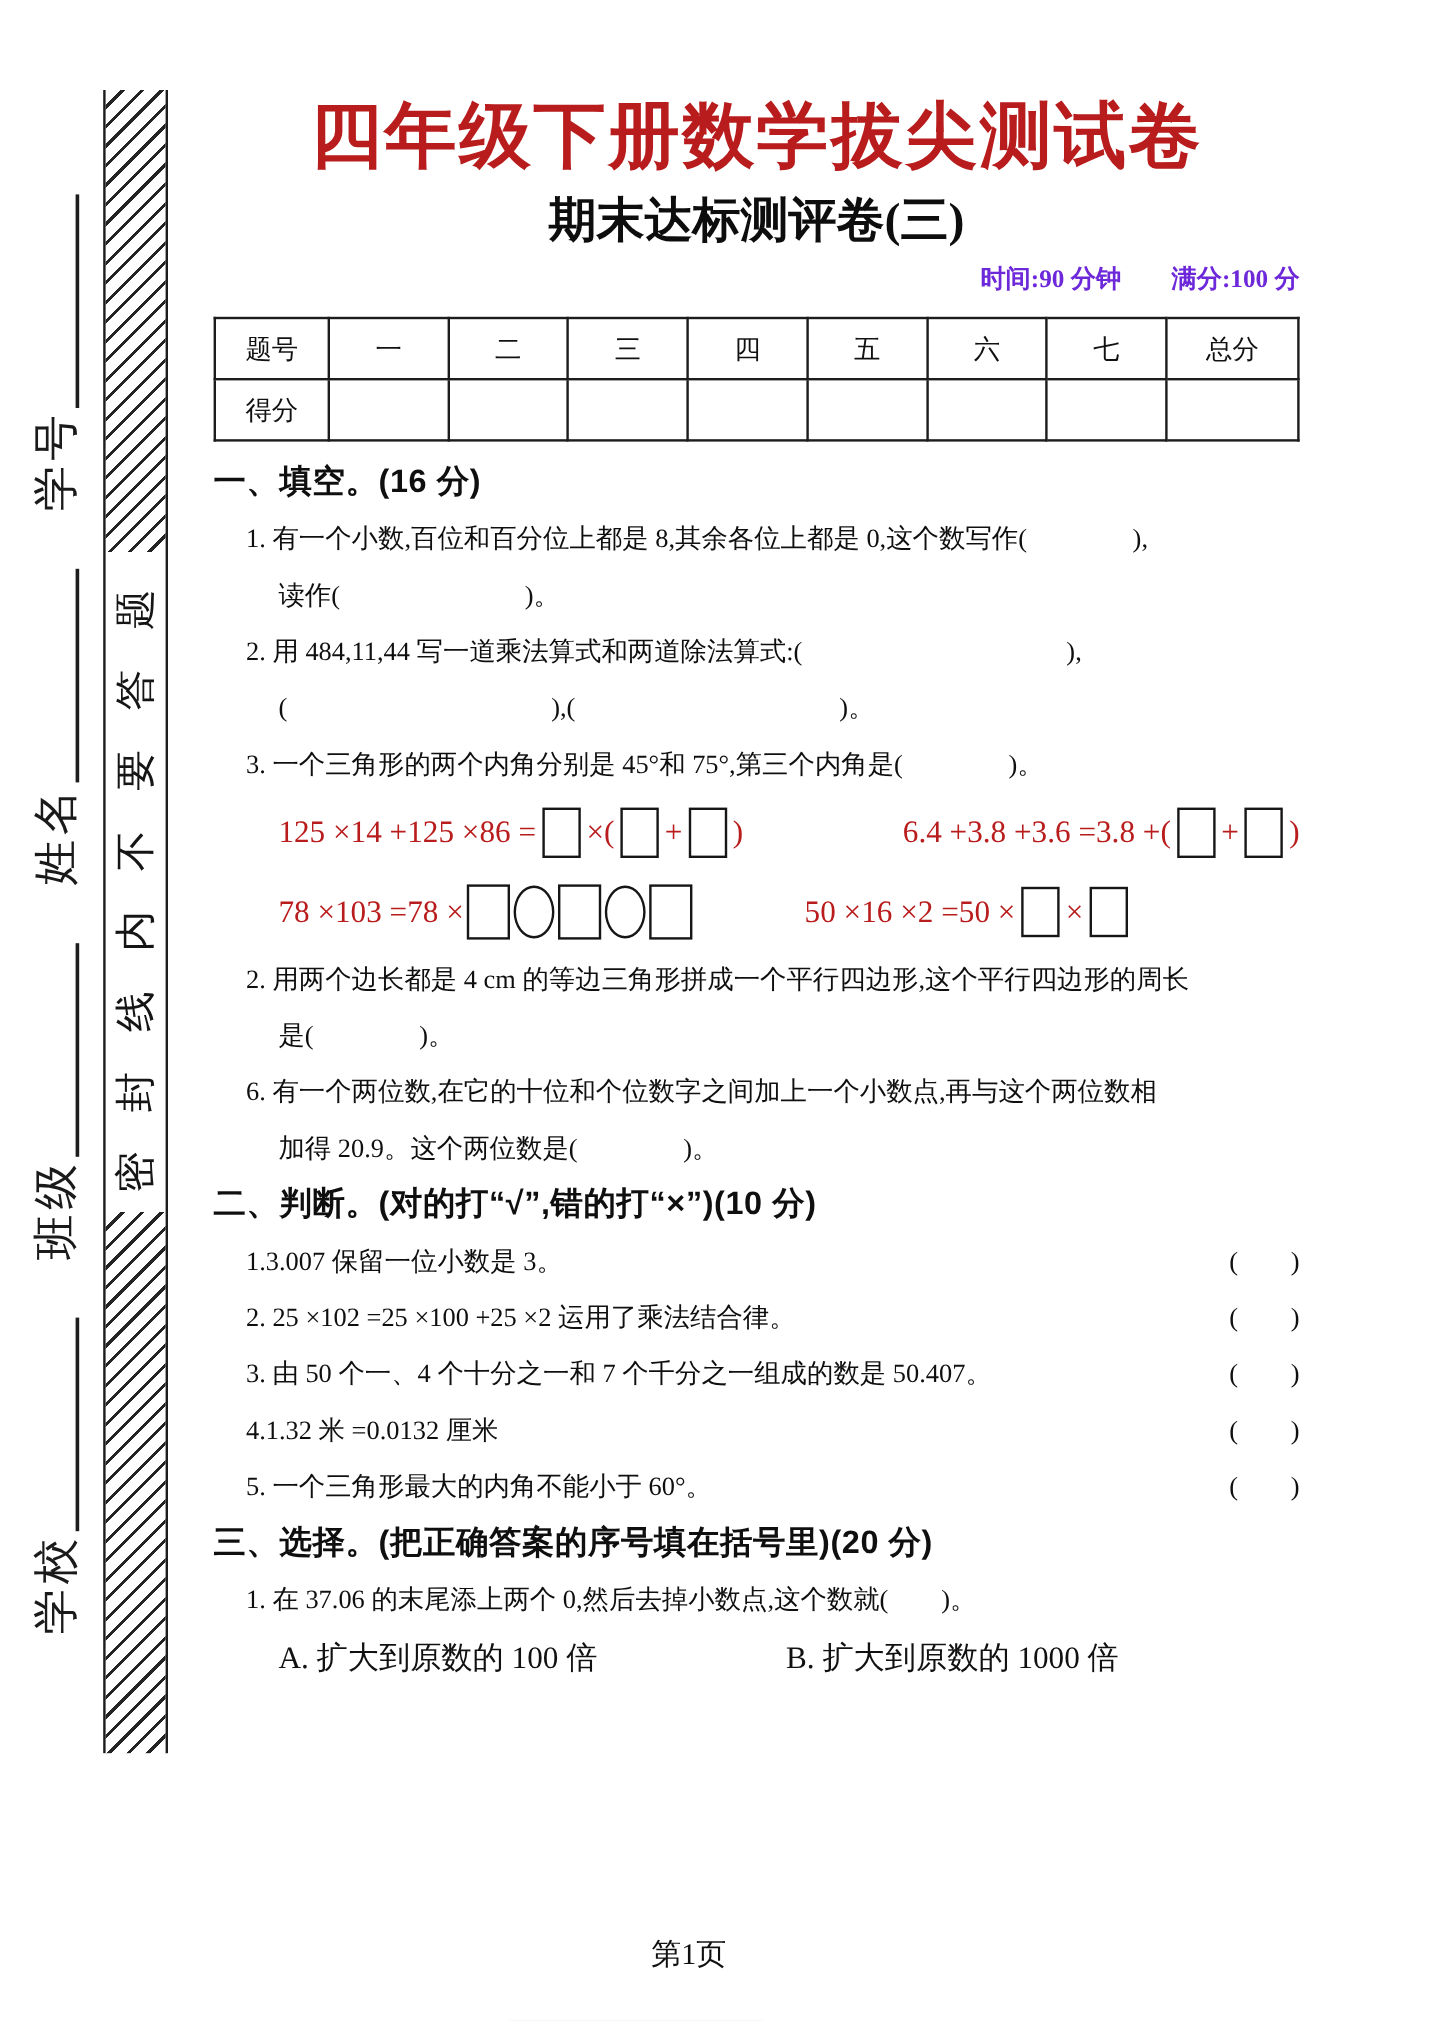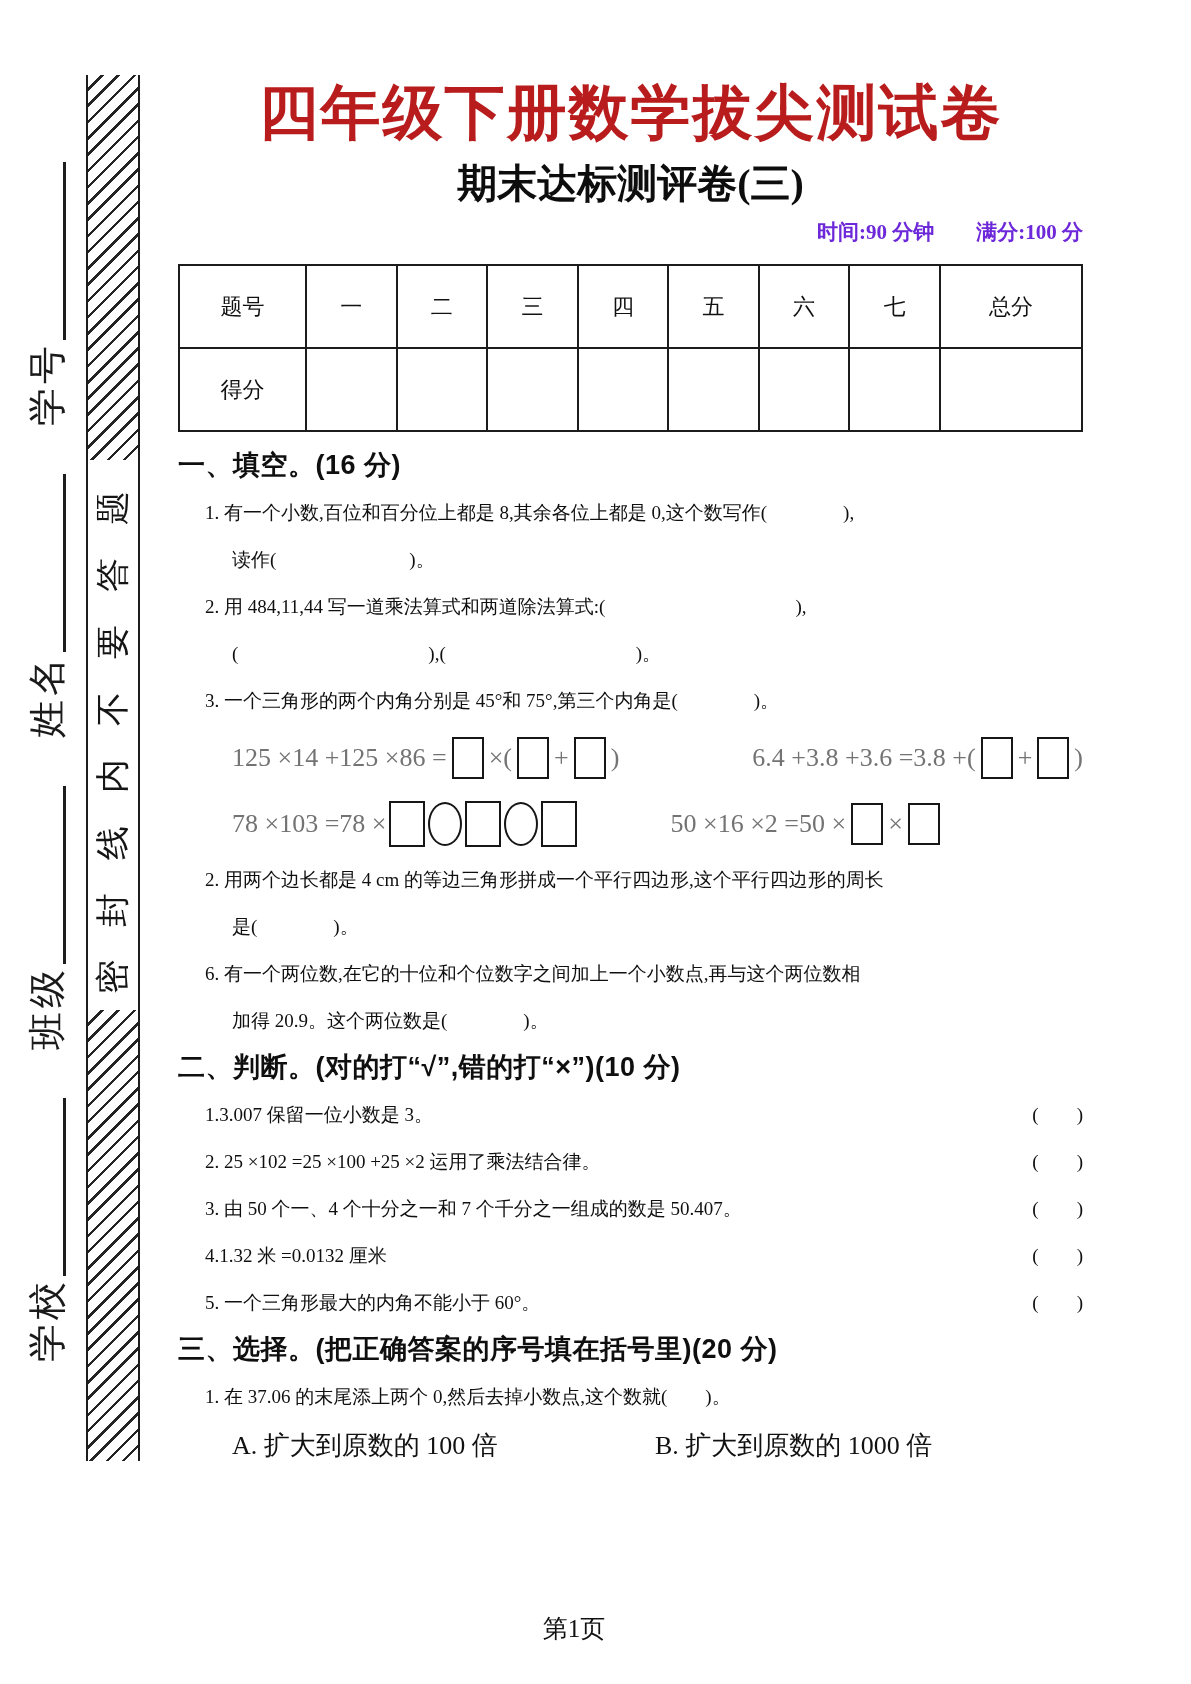--- a/index.html
+++ b/index.html
@@ -33,30 +33,30 @@
   }
   
   .main{position:absolute;left:178px;top:80px;width:985px;}
   .title{width:905px;text-align:center;font-size:60px;line-height:66px;font-weight:900;letter-spacing:2px;color:#b91c1c;}
   .subtitle{width:905px;text-align:center;font-size:40px;line-height:48px;font-weight:800;margin-top:14px;color:#0d0d0d;}
   .info{width:905px;text-align:right;font-size:21px;font-weight:700;margin-top:10px;color:#6d28d9;}
   .info .gap{display:inline-block;width:42px;}
   table.score{width:905px;margin-top:18px;border-collapse:collapse;table-layout:fixed;}
   table.score td{
     border:2px solid #1c1c1c;height:49px;text-align:center;vertical-align:middle;
-    font-size:22px;color:#111;padding:16px;
+    font-size:22px;color:#111;padding:0;
   }
   td.c-first{width:93px;}
   td.c-last{width:108px;}
   .body{margin-top:18px;width:905px;}
-  .ln{font-size:19px;line-height:31px;height:31px;margin-bottom:16px;white-space:nowrap;color:#0f0f0f;}
+  .ln{font-size:22px;line-height:31px;height:31px;margin-bottom:16px;white-space:nowrap;color:#0f0f0f;}
   .hd{font-weight:900;font-size:27px;font-family:"Liberation Sans",sans-serif;letter-spacing:0.5px;}
   .ind1{padding-left:27px;}
   .ind2{padding-left:54px;}
-  .eqrow{display:flex;align-items:center;height:52px;margin-bottom:14px;font-size:26px;padding-left:54px;width:851px;white-space:nowrap;color:#737373;}
+  .eqrow{display:flex;align-items:center;height:52px;margin-bottom:14px;font-size:26px;padding-left:54px;width:851px;white-space:nowrap;color:#b91c1c;}
   .eqrow .grp{display:flex;align-items:center;}
   .eqrow .right1{margin-left:auto;}
   .eqrow .right2{margin-left:92px;}
   .bx{display:inline-block;width:32px;height:42px;border:2.5px solid #161616;margin:0 5px;box-sizing:border-box;}
   .bx.tight{margin:0 2px;width:36px;height:46px;}
   .cr{display:inline-block;width:34px;height:44px;border:2.5px solid #161616;border-radius:50%;margin:0 1px;box-sizing:border-box;}
   .jrow{display:flex;justify-content:space-between;padding-left:27px;width:878px;}
   .opts{position:relative;height:31px;margin-bottom:16px;font-size:26px;white-space:nowrap;}
   .optA{position:absolute;left:54px;top:0;font-family:Liberation Serif, serif;}
   .optB{position:absolute;left:477px;top:0;}

